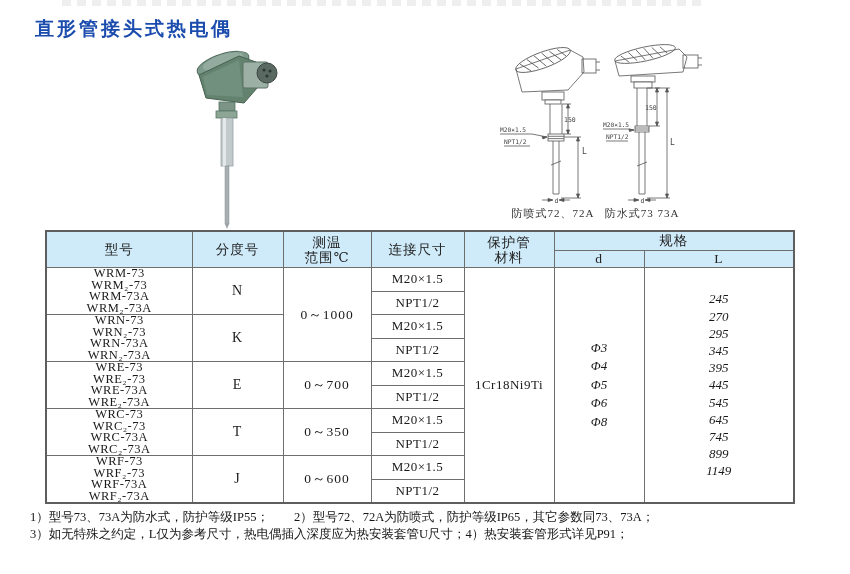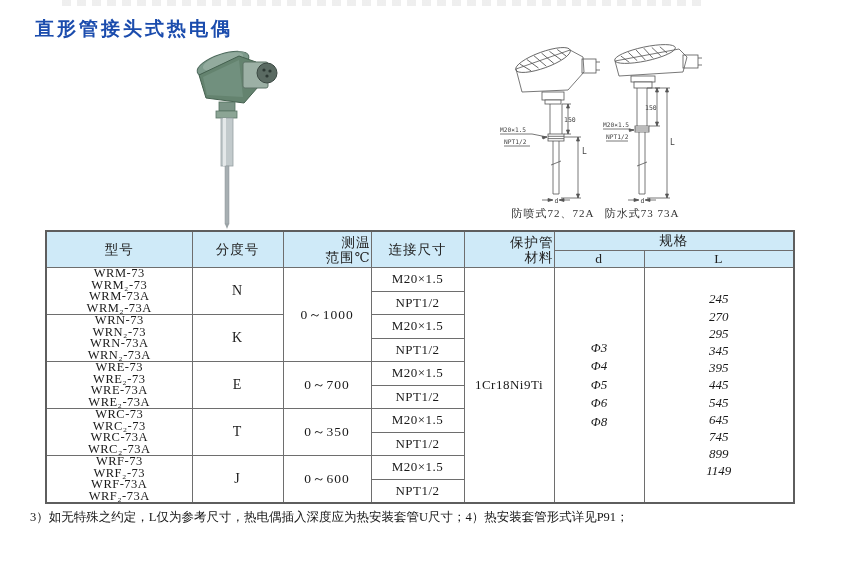--- a/index.html
+++ b/index.html
@@ -42,21 +42,21 @@
   }
   table.spec th,table.spec td{
     border:1px solid #6e6e6e;text-align:center;vertical-align:middle;padding:0;
   }
   table.spec thead th{
     background:#cfeaf8;font-weight:normal;font-size:13.5px;color:#222;
     letter-spacing:1px;
   }
   table.spec thead tr:first-child{height:19px;margin-left:25px;}
   table.spec thead tr:last-child{height:17px;}
-  .h2line span{display:block;line-height:15px;text-align:right;}
+  .h2line span{display:block;line-height:15px;}
   table.spec tbody tr{height:23px;padding-left:32px;}
   td.model-cell span{display:block;font-size:12.5px;line-height:11.5px;letter-spacing:.5px;}
   td.grad-cell{font-size:14px;letter-spacing:1px;}
   td.range-cell{font-size:13.5px;letter-spacing:1px;}
   td.conn-cell{font-size:13px;letter-spacing:.5px;}
   td.tube-cell{font-size:13px;letter-spacing:.5px;}
   .vstack{display:flex;flex-direction:column;justify-content:center;align-items:center;height:100%;font-style:italic;}
   td.d-cell .vstack span{line-height:18.5px;font-size:13px;}
   td.l-cell .vstack span{line-height:17.2px;font-size:13px;}
   
@@ -349,14 +349,15 @@
       <td rowspan="2" class="range-cell">0～600</td>
       <td class="conn-cell">M20×1.5</td>
     </tr>
     <tr>
       <td class="conn-cell">NPT1/2</td>
     </tr>
   </tbody>
 </table>
 
 <div class="footnotes">
+  <div>1）型号73、73A为防水式，防护等级IP55；　　2）型号72、72A为防喷式，防护等级IP65，其它参数同73、73A；</div>
   <div>3）如无特殊之约定，L仅为参考尺寸，热电偶插入深度应为热安装套管U尺寸；4）热安装套管形式详见P91；</div>
 </div>
 
 </body></html>

